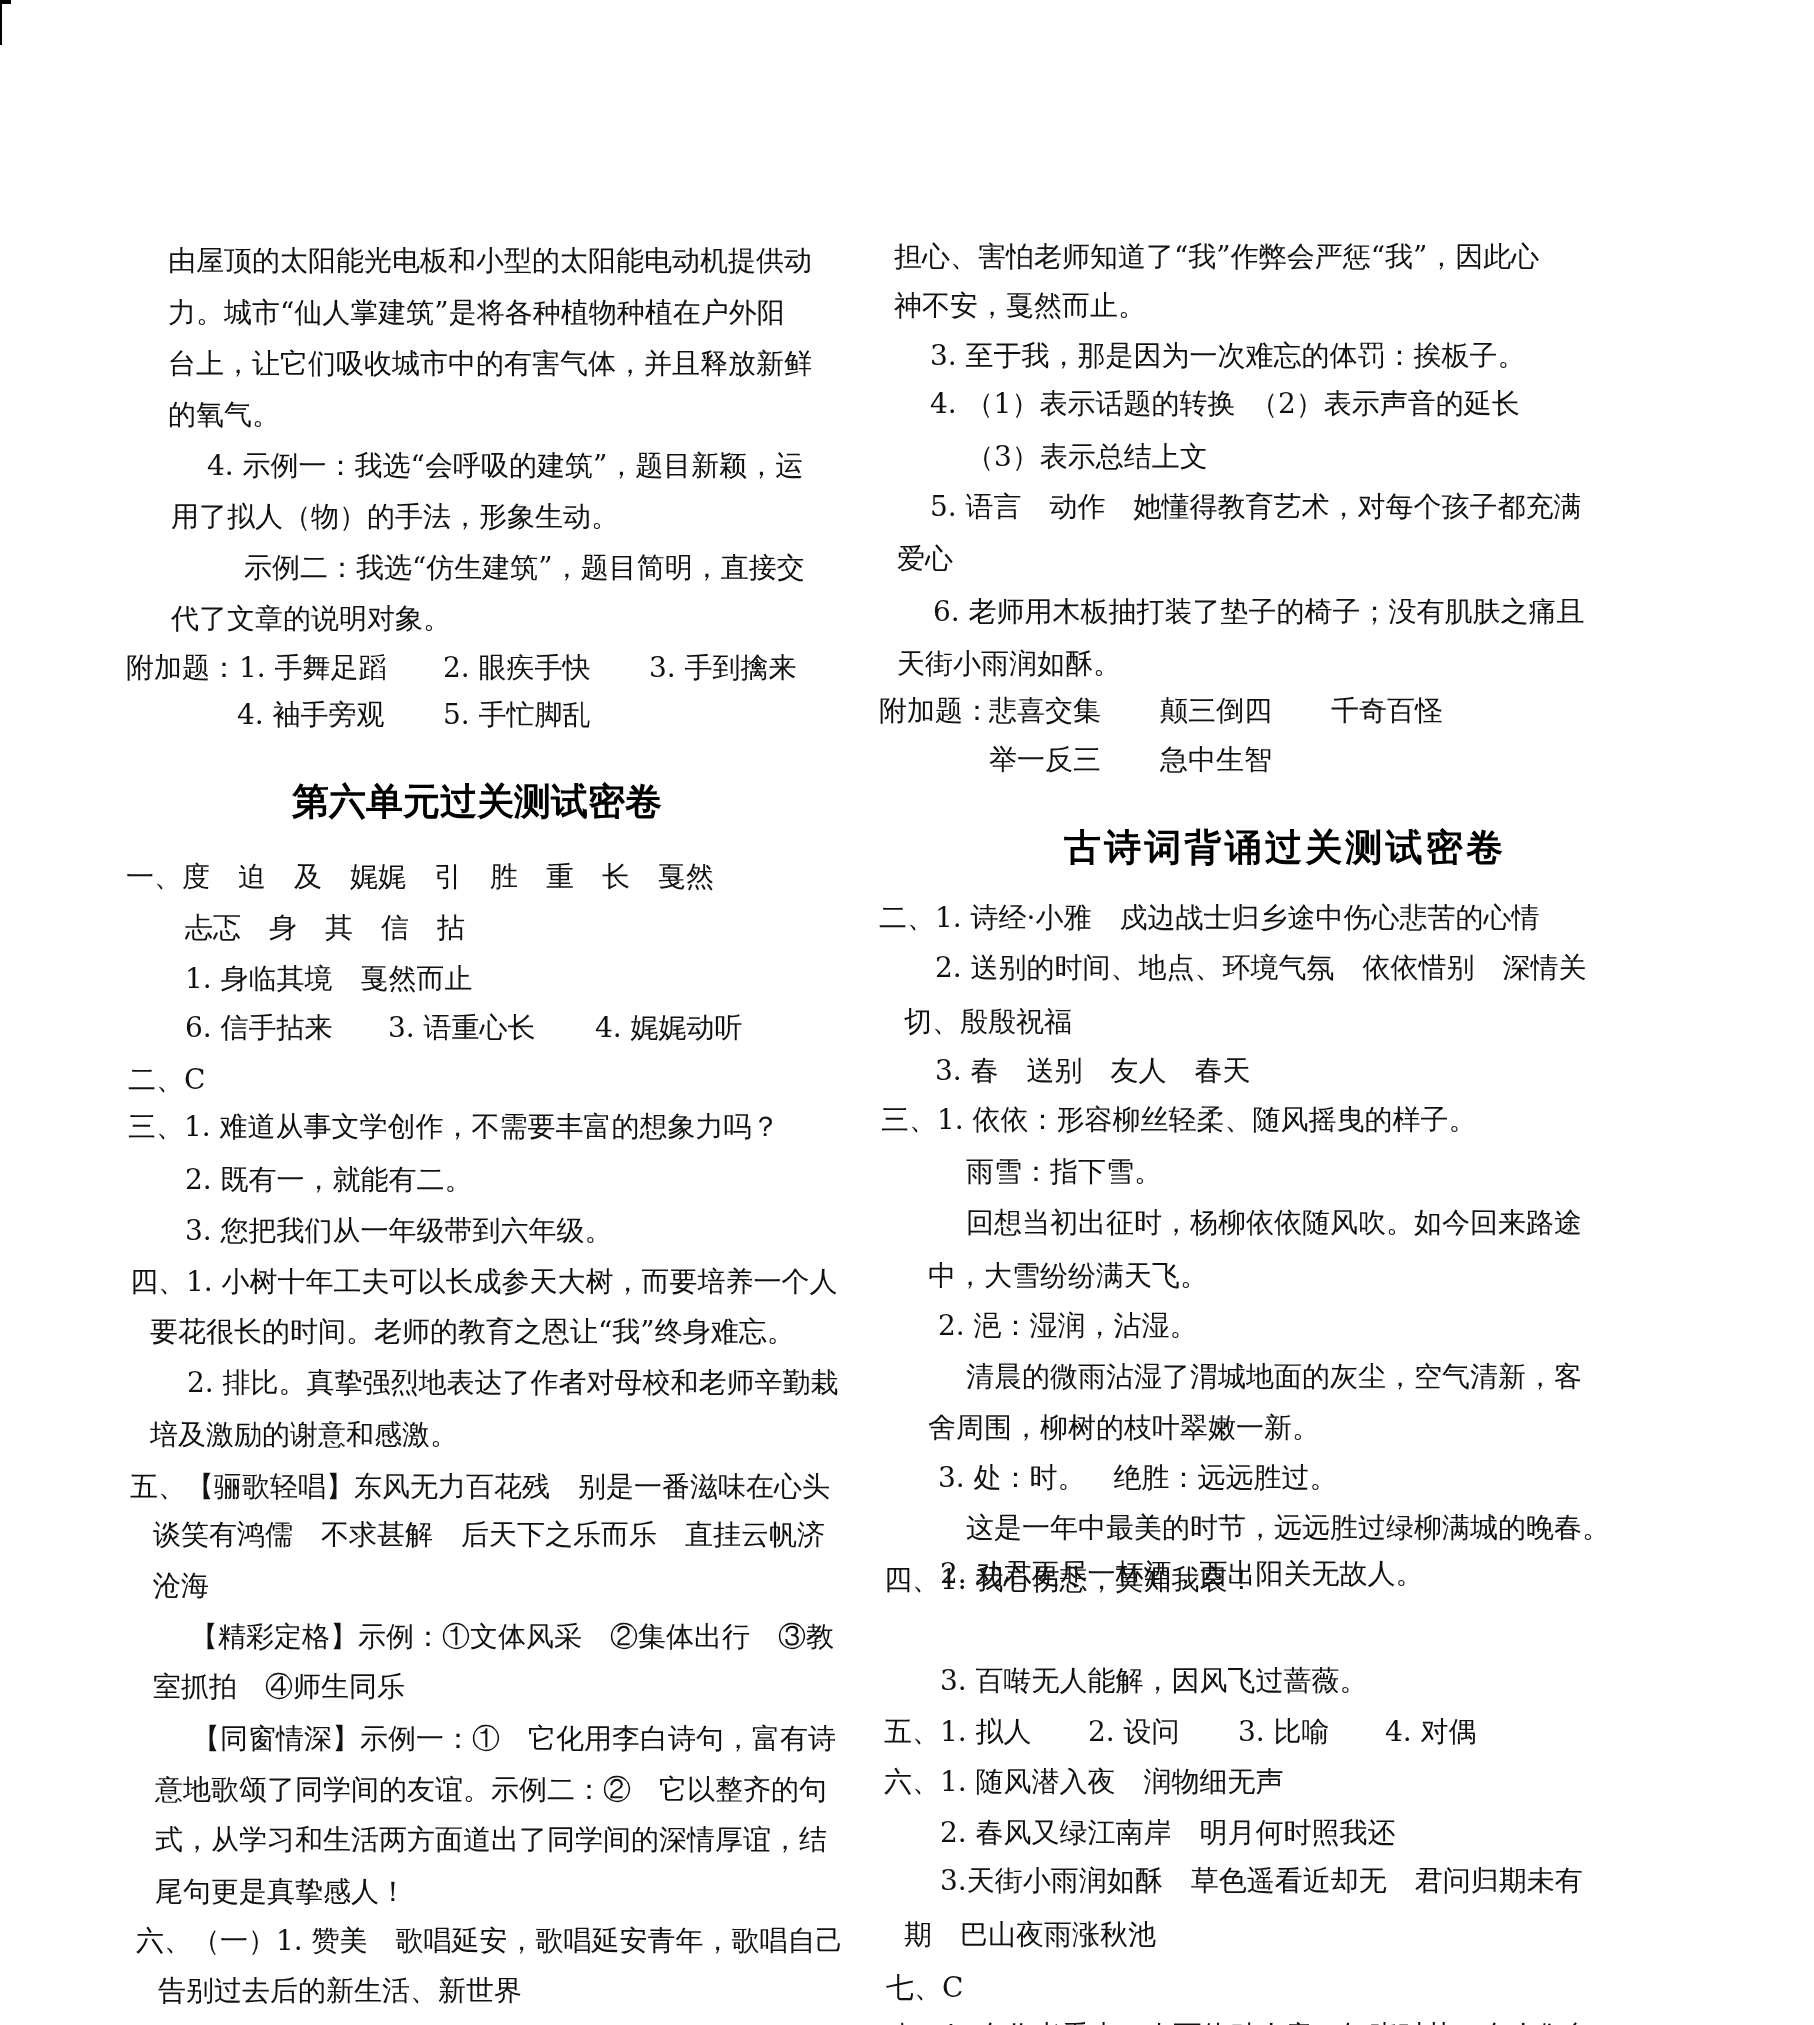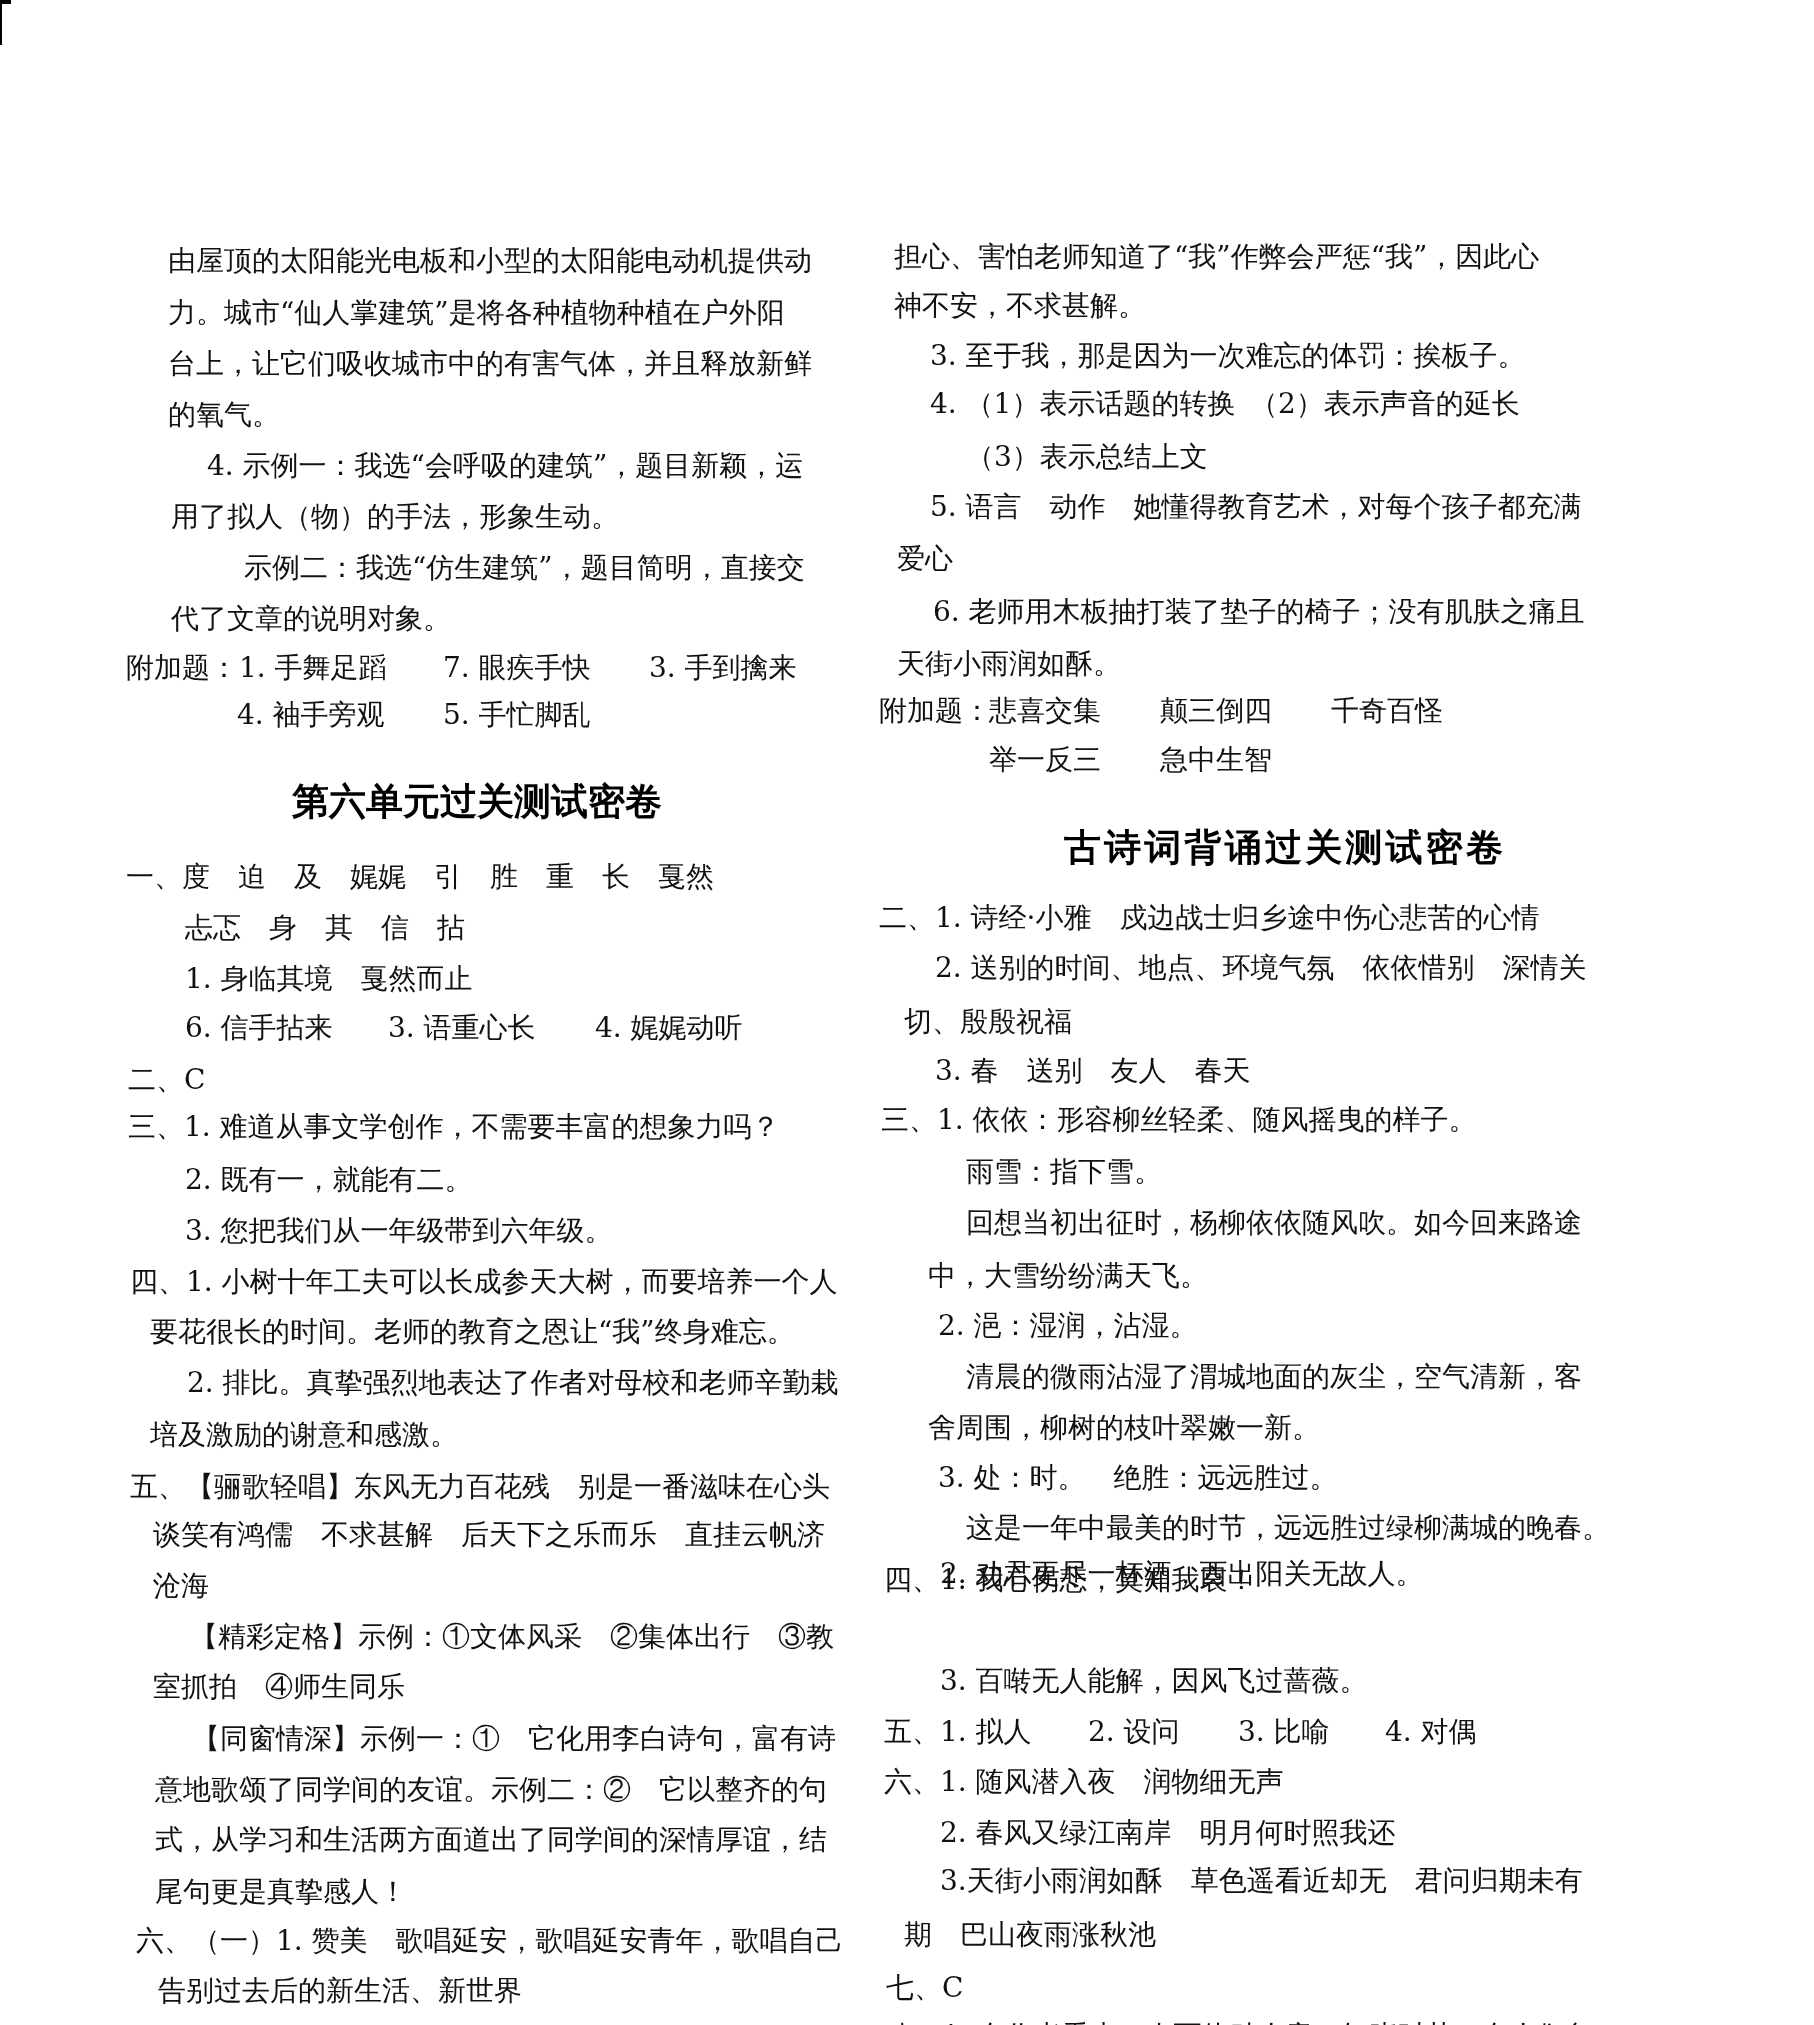--- a/index.html
+++ b/index.html
@@ -31,21 +31,21 @@
     <div class="ln" style="left:168px;top:348px">台上，让它们吸收城市中的有害气体，并且释放新鲜</div>
     <div class="ln" style="left:168px;top:399px">的氧气。</div>
     <div class="ln" style="left:207px;top:450px">4. 示例一：我选“会呼吸的建筑”，题目新颖，运</div>
     <div class="ln" style="left:171px;top:501px">用了拟人（物）的手法，形象生动。</div>
     <div class="ln" style="left:244px;top:552px">示例二：我选“仿生建筑”，题目简明，直接交</div>
     <div class="ln" style="left:171px;top:603px">代了文章的说明对象。</div>
 
     <div>
       <div class="ln" style="left:126px;top:652px">附加题：</div>
       <div class="ln" style="left:239px;top:652px">1. 手舞足蹈</div>
-      <div class="ln" style="left:443px;top:652px">7. 眼疾手快</div>
+      <div class="ln" style="left:443px;top:652px">2. 眼疾手快</div>
       <div class="ln" style="left:649px;top:652px">3. 手到擒来</div>
       <div class="ln" style="left:237px;top:699px">4. 袖手旁观</div>
       <div class="ln" style="left:443px;top:699px">5. 手忙脚乱</div>
     </div>
   </div>
 
   <div>
     <div class="title" style="left:292px;top:781px">第六单元过关测试密卷</div>
 
     <div class="ln" style="left:126px;top:861px">一、度　迫　及　娓娓　引　胜　重　长　戛然</div>
@@ -73,21 +73,21 @@
     <div class="ln" style="left:155px;top:1876px">尾句更是真挚感人！</div>
     <div class="ln" style="left:136px;top:1925px">六、（一）1. 赞美　歌唱延安，歌唱延安青年，歌唱自己</div>
     <div class="ln" style="left:158px;top:1975px">告别过去后的新生活、新世界</div>
 
   </div>
 </div>
 
 <div>
   <div>
     <div class="ln" style="left:894px;top:241px">担心、害怕老师知道了“我”作弊会严惩“我”，因此心</div>
-    <div class="ln" style="left:894px;top:290px">神不安，不求甚解。</div>
+    <div class="ln" style="left:894px;top:290px">神不安，戛然而止。</div>
     <div class="ln" style="left:930px;top:340px">3. 至于我，那是因为一次难忘的体罚：挨板子。</div>
     <div class="ln" style="left:930px;top:388px">4. （1）表示话题的转换</div>
     <div class="ln" style="left:1250px;top:388px">（2）表示声音的延长</div>
     <div class="ln" style="left:966px;top:441px">（3）表示总结上文</div>
     <div class="ln" style="left:930px;top:491px">5. 语言　动作　她懂得教育艺术，对每个孩子都充满</div>
     <div class="ln" style="left:897px;top:543px">爱心</div>
     <div class="ln" style="left:933px;top:596px">6. 老师用木板抽打装了垫子的椅子；没有肌肤之痛且</div>
     <div class="ln" style="left:897px;top:648px">天街小雨润如酥。</div>
 
     <div>

